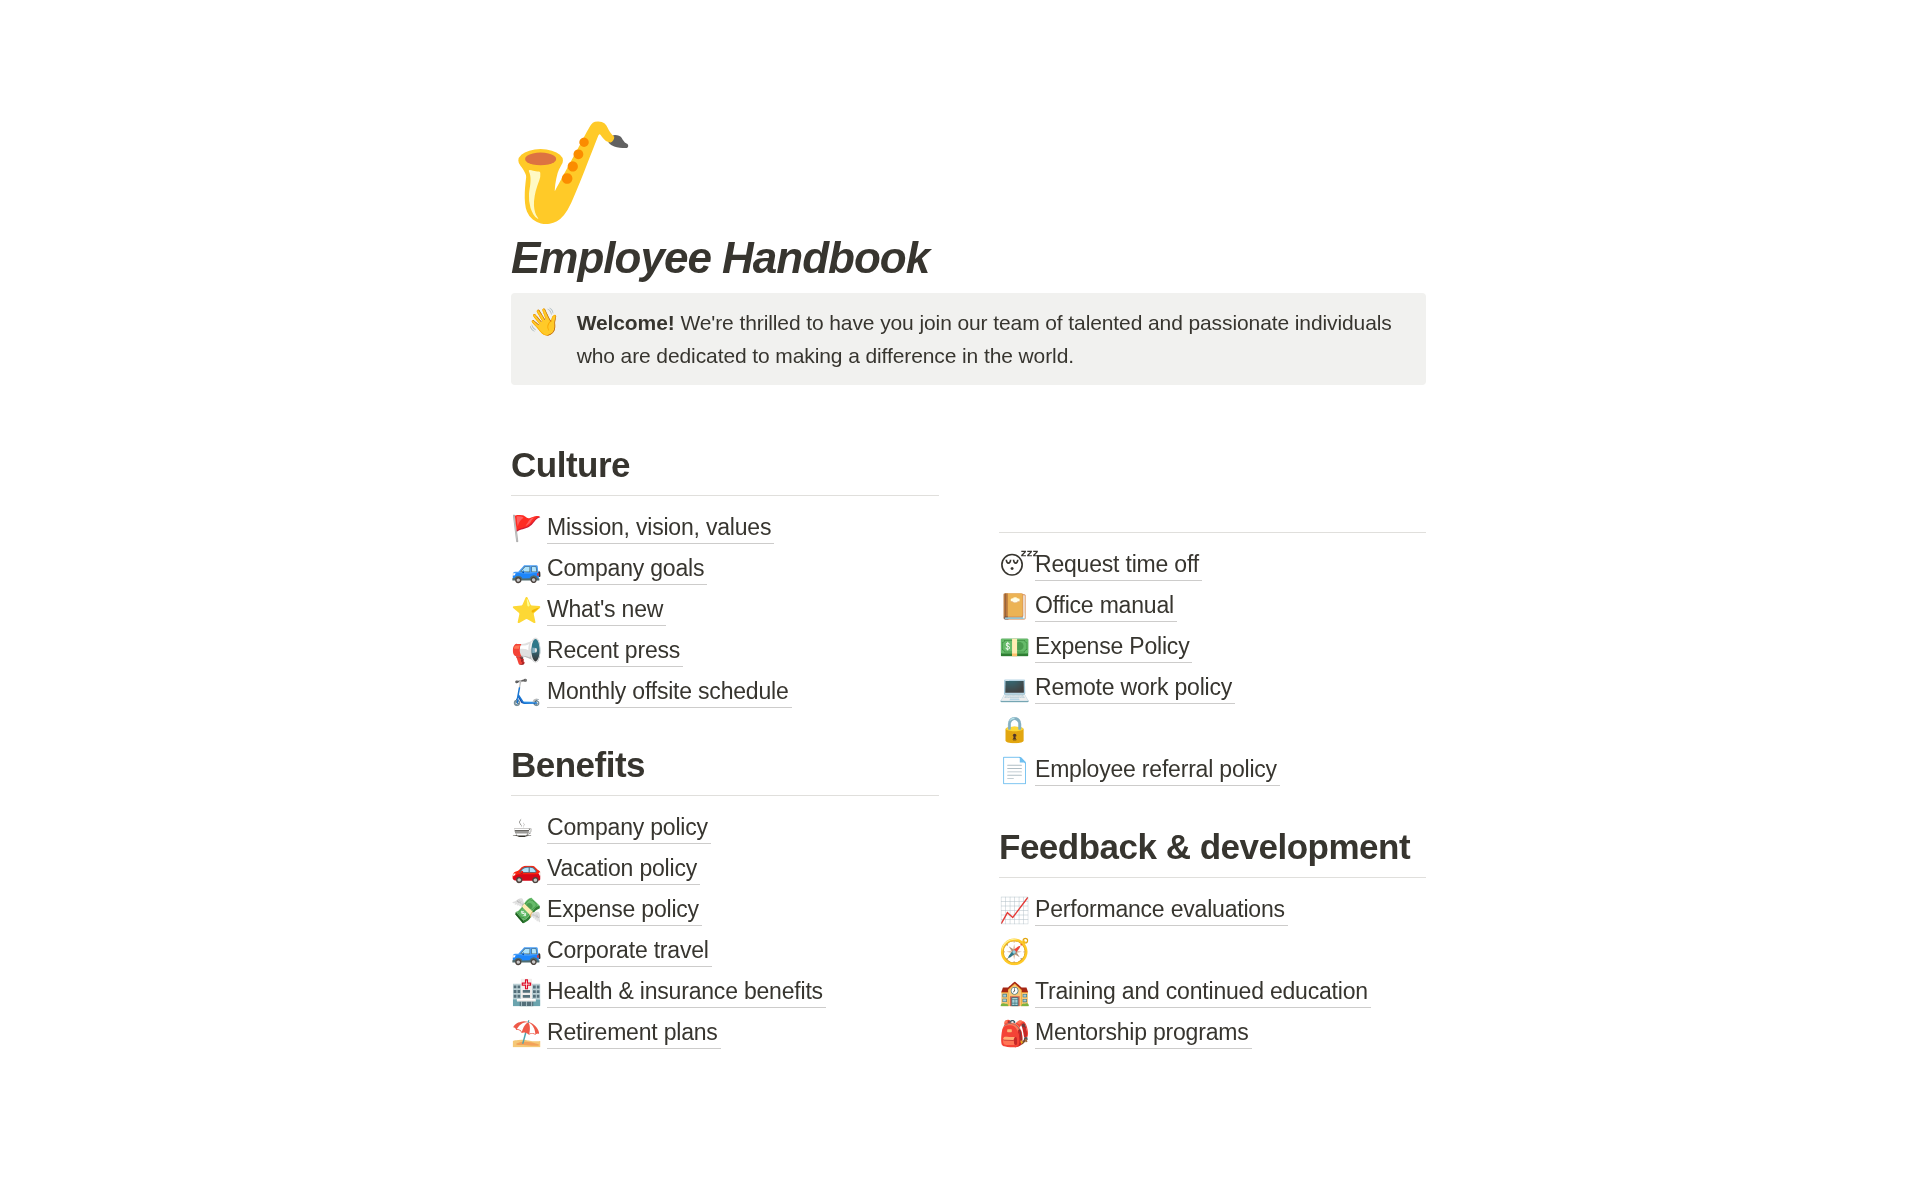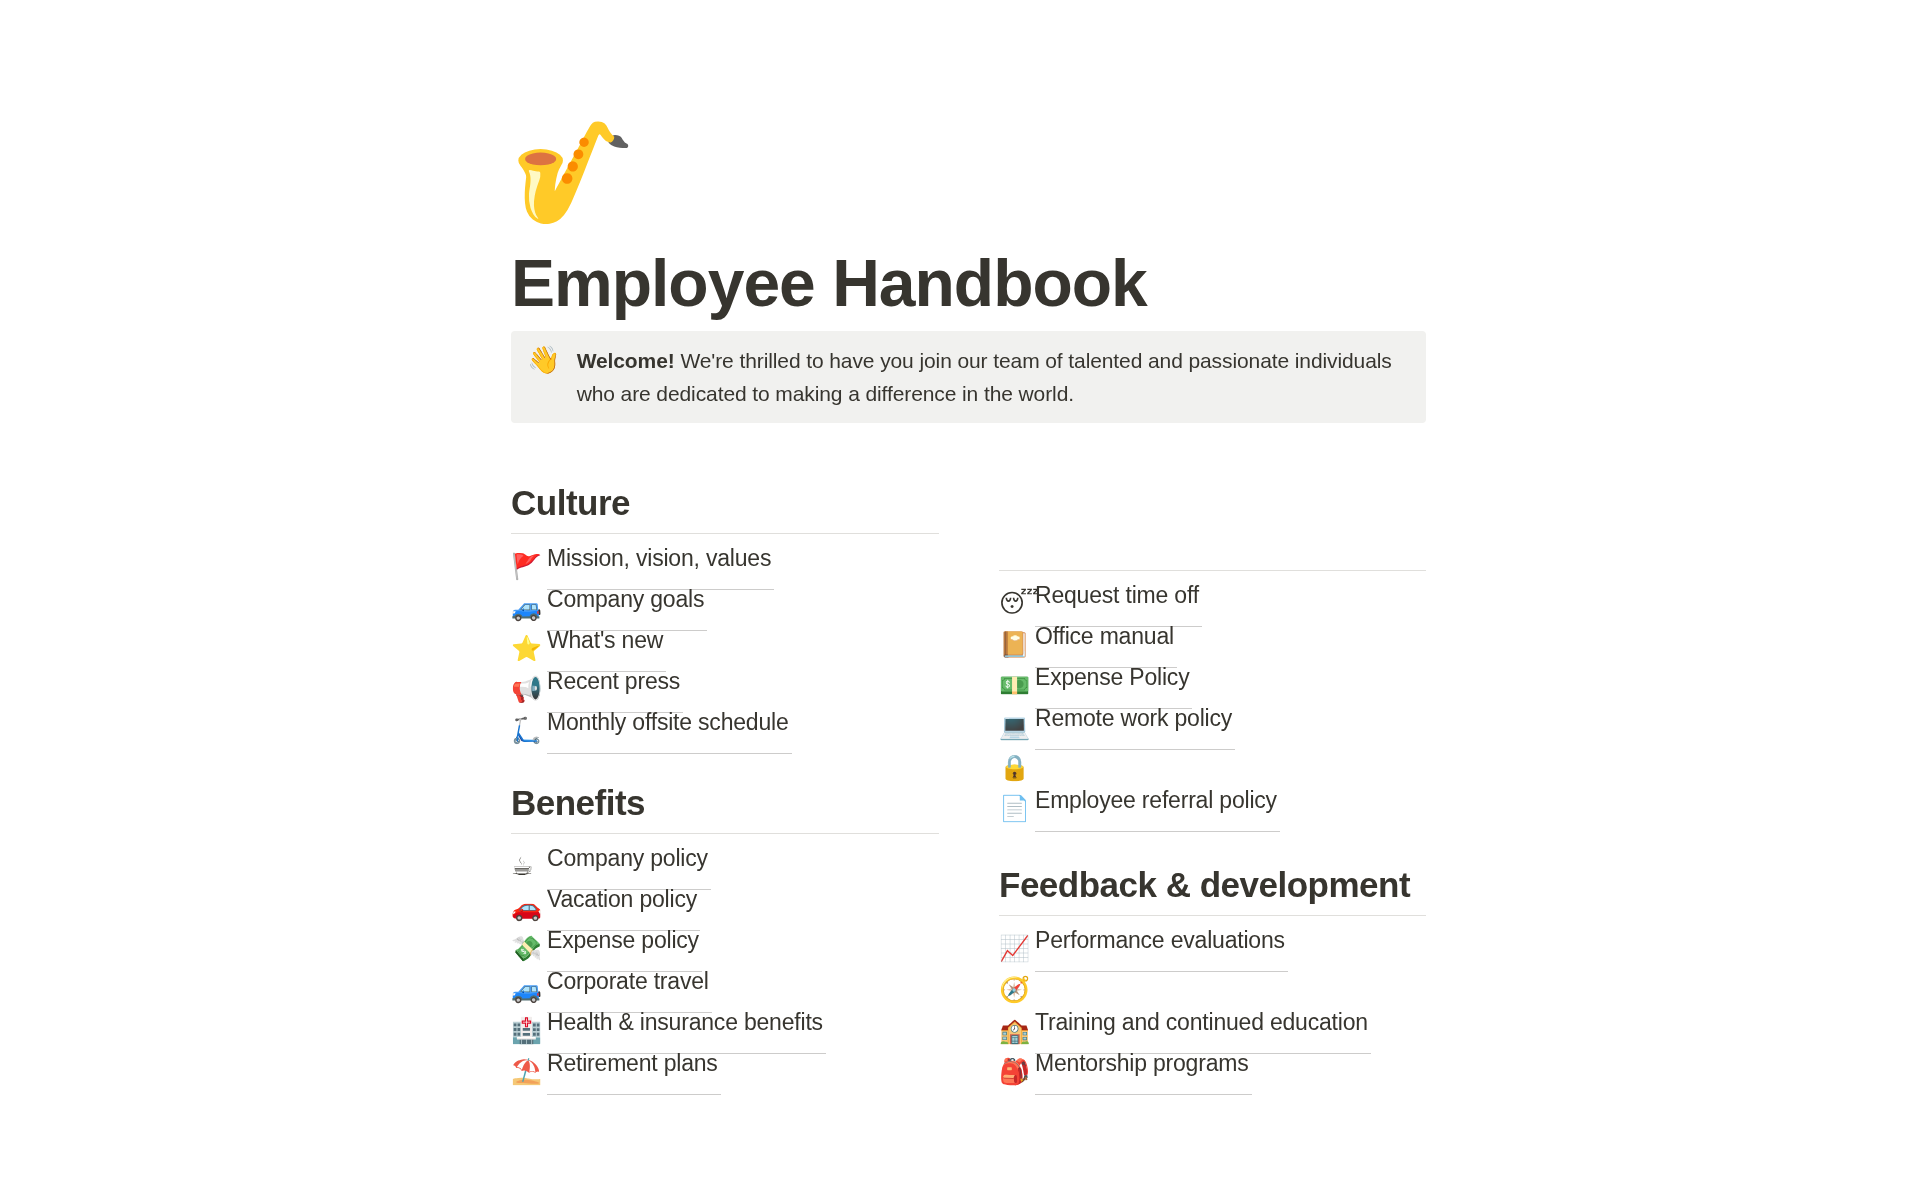--- a/index.html
+++ b/index.html
@@ -13,25 +13,26 @@
   .content { width: 915px; margin-left: 511px; }
 
   .page-icon {
     padding-top: 120px;
     font-size: 100px;
     line-height: 104px;
     width: 120px;
     cursor: pointer;
   }
   .page-title {
-    margin-top: 20px;
-    font-size: 66px;
+    margin-top: 8px;
+    font-size: 44px;
     line-height: 1.2;
     font-weight: 700;
     letter-spacing: -1px;
+    font-style: italic;
   }
 
   .callout {
     margin-top: 8px;
     background: #f1f1ef;
     border-radius: 4px;
     padding: 13px 16px;
     display: flex;
     align-items: flex-start;
   }
@@ -85,21 +86,21 @@
     font-size: 25px;
     line-height: 1;
     text-align: left;
   }
   .item-label {
     margin-left: 6px;
     font-size: 23px;
     letter-spacing: -0.2px;
     line-height: 30px;
     border-bottom: 1px solid rgba(55, 53, 47, 0.25);
-    padding-bottom: 16px;
+    padding-bottom: 1px;
     padding-right: 3px;
     white-space: nowrap;
   }
 </style>
 </head>
 <body>
 
 <div class="content">
 
   <div class="page-icon">🎷</div>

